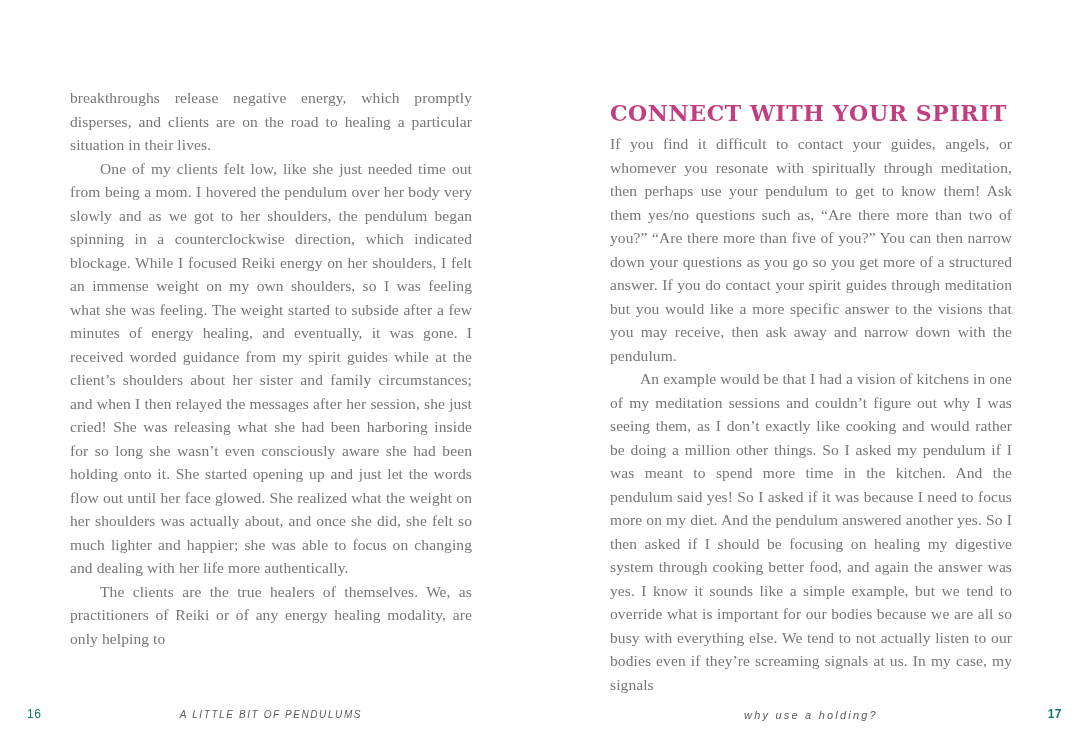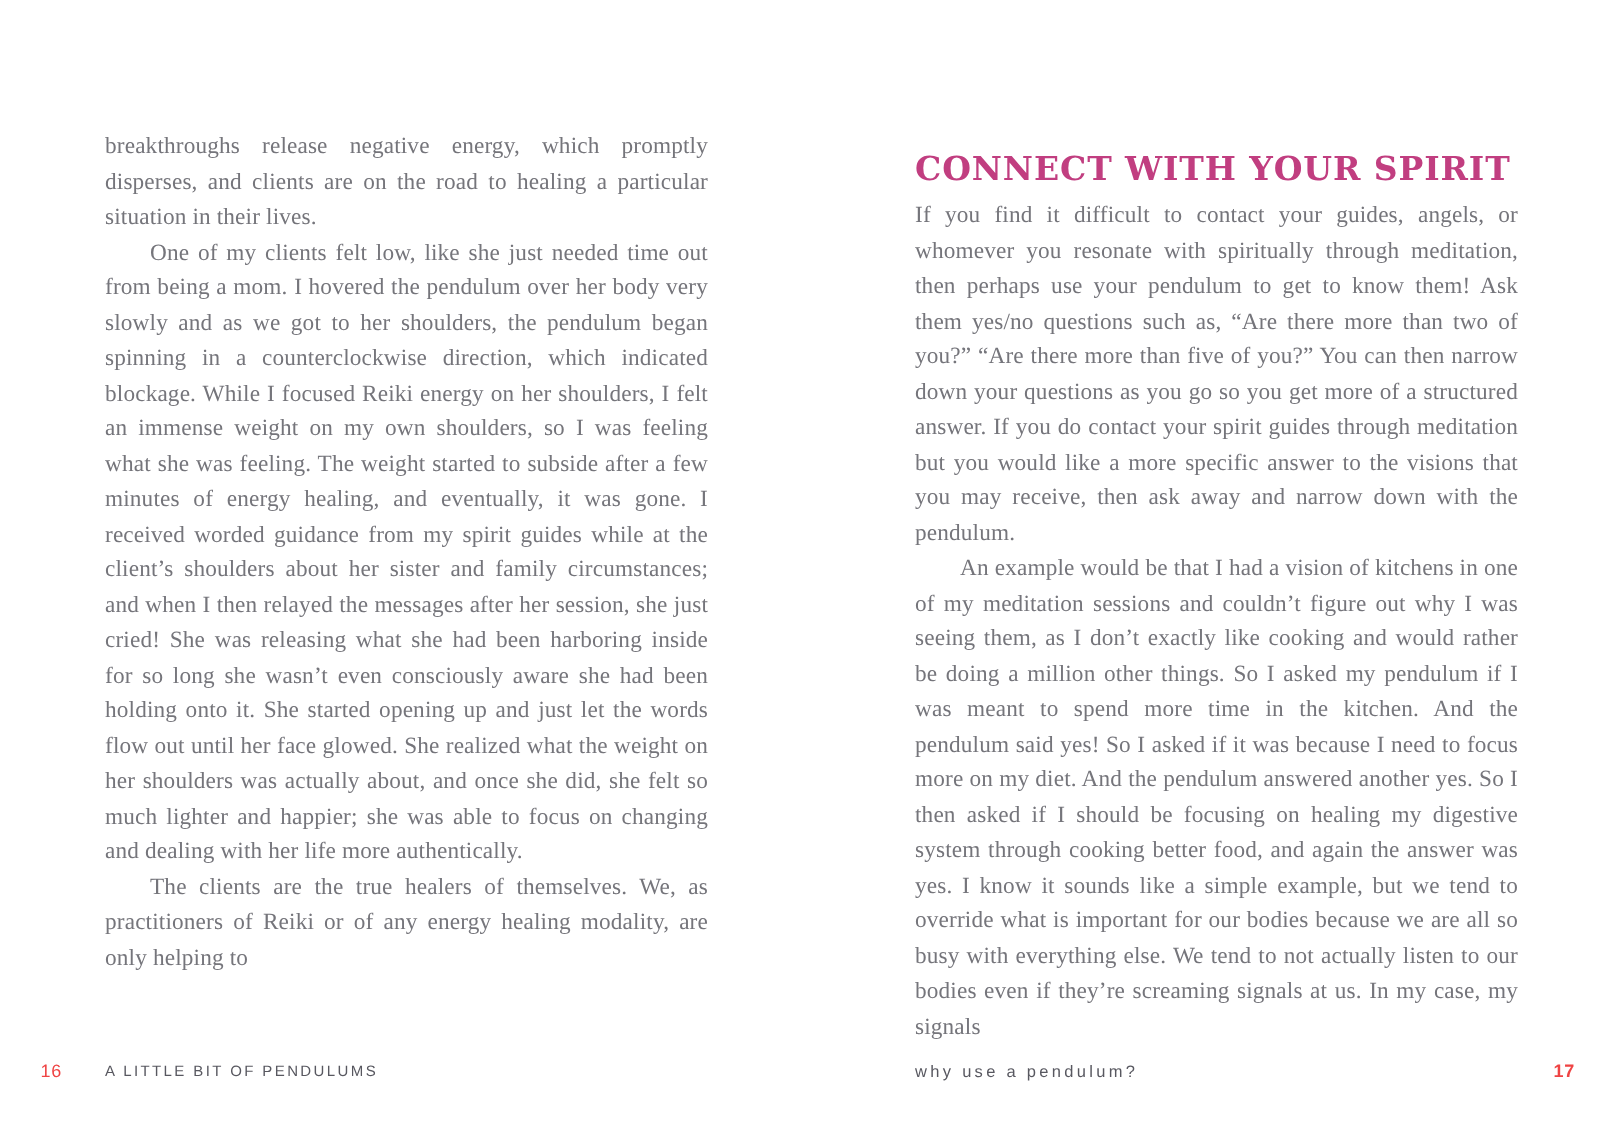--- a/index.html
+++ b/index.html
@@ -38,34 +38,36 @@
     font-size: 22px;
     line-height: 24px;
     letter-spacing: 0.6px;
     color: #c13e80;
     text-align: left;
     white-space: nowrap;
   }
   .footer-item {
     position: absolute;
     font-family: "Liberation Sans", sans-serif;
-    color: #ef4444;
+    color: #0f766e;
   }
   .page-number {
     top: 707px;
     font-size: 12px;
     letter-spacing: 0.5px;
   }
   .page-number.left-num  { left: 27px; }
-  .page-number.right-num { right: 30px; font-weight: bold; }
+  .page-number.right-num { right: 18px; font-weight: bold; }
   .running-head {
     top: 709px;
     width: 402px;
+    text-align: center;
     font-size: 10px;
     color: #585860;
+    font-style: italic;
   }
   .running-head.upper {
     left: 70px;
     letter-spacing: 1.6px;
   }
   .running-head.lower {
     left: 610px;
     font-size: 11px;
     letter-spacing: 2.2px;
   }
@@ -84,17 +86,17 @@
     <span class="footer-item page-number left-num">16</span>
     <span class="footer-item running-head upper">A LITTLE BIT OF PENDULUMS</span>
   </section>
 
   <section>
     <div class="text-column col-right">
       <h2 class="section-heading">CONNECT WITH YOUR SPIRIT GUIDES</h2>
       <p class="body-para">If you find it difficult to contact your guides, angels, or whomever you resonate with spiritually through meditation, then perhaps use your pendulum to get to know them! Ask them yes/no questions such as, “Are there more than two of you?” “Are there more than five of you?” You can then narrow down your questions as you go so you get more of a structured answer. If you do contact your spirit guides through meditation but you would like a more specific answer to the visions that you may receive, then ask away and narrow down with the pendulum.</p>
       <p class="body-para indent">An example would be that I had a vision of kitchens in one of my meditation sessions and couldn’t figure out why I was seeing them, as I don’t exactly like cooking and would rather be doing a million other things. So I asked my pendulum if I was meant to spend more time in the kitchen. And the pendulum said yes! So I asked if it was because I need to focus more on my diet. And the pendulum answered another yes. So I then asked if I should be focusing on healing my digestive system through cooking better food, and again the answer was yes. I know it sounds like a simple example, but we tend to override what is important for our bodies because we are all so busy with everything else. We tend to not actually listen to our bodies even if they’re screaming signals at us. In my case, my signals</p>
     </div>
-    <span class="footer-item running-head lower">why use a pendulum?</span>
+    <span class="footer-item running-head lower">why use a holding?</span>
     <span class="footer-item page-number right-num">17</span>
   </section>
 
 </div>
 
 </body></html>

